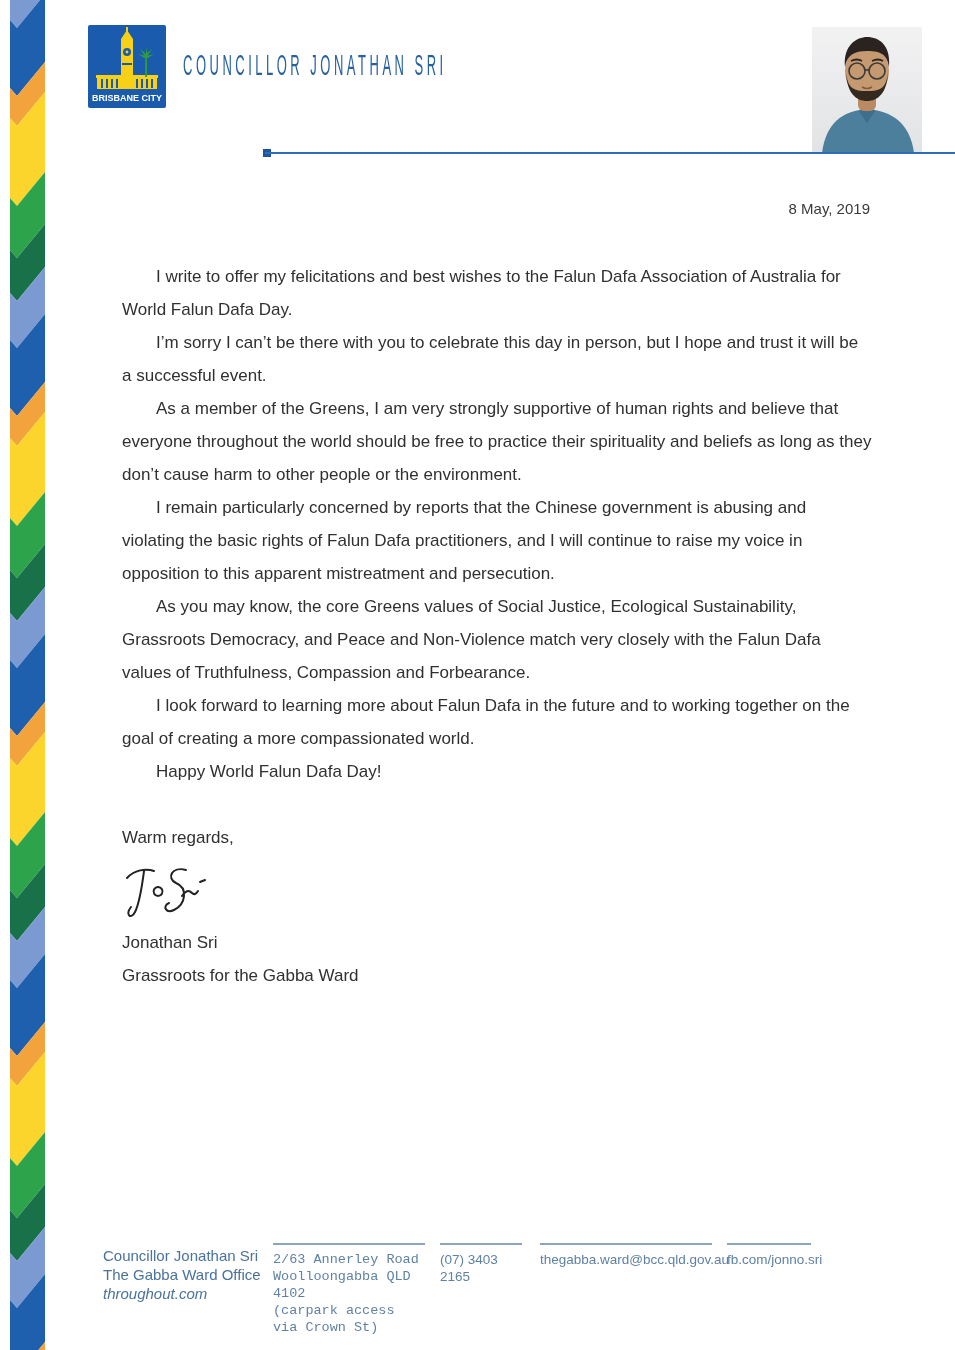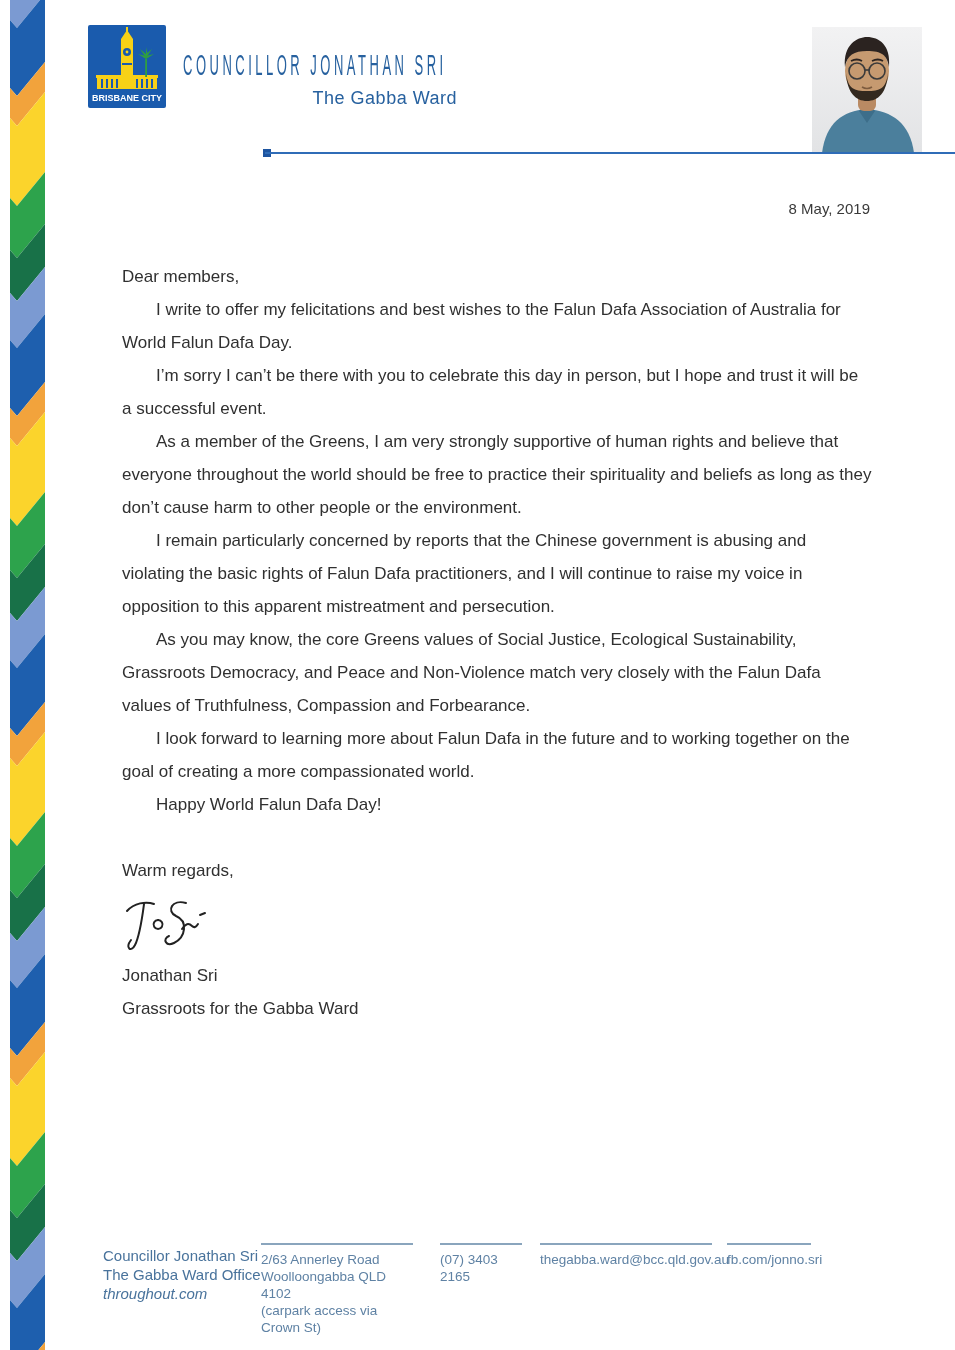--- a/index.html
+++ b/index.html
@@ -29,21 +29,21 @@
   .letter .it{}
   .closing{margin-top:33px !important;}
   .sig{display:block;margin:8px 0 2px 2px;}
   
   .footer{position:absolute;left:0;top:1243px;width:955px;color:#5f82a4;}
   .fcol{position:absolute;top:0;}
   .fline{height:2px;background:#8aa5bd;margin-bottom:6px;}
   .fcol .txt{font-size:13.5px;line-height:17px;}
   .fcol1{left:103px;top:3px;color:#49739c;font-size:15px;line-height:19px;}
   .fcol1 .web{font-style:italic;}
-  .fcol2{left:261px;width:152px;}
+  .fcol2{left:273px;width:152px;font-family:Liberation Mono, monospace;}
   .fcol3{left:440px;width:82px;}
   .fcol4{left:540px;width:172px;}
   .fcol5{left:727px;width:84px;}
 </style>
 </head>
 <body>
 
 <svg class="strip" width="35" height="1350" xmlns="http://www.w3.org/2000/svg">
   <defs>
     <pattern id="chev" x="0" y="126" width="35" height="320" patternUnits="userSpaceOnUse">
@@ -102,21 +102,20 @@
       <path d="M58 34 L66 29 L58 31 Z" fill="#2f9e41"></path>
       <path d="M58 33 L52 24 L58 29 Z" fill="#2f9e41"></path>
       <path d="M58 33 L64 24 L58 29 Z" fill="#2f9e41"></path>
       <path d="M58 32 L58 22 L59.5 29 Z" fill="#2f9e41"></path>
     </g>
     <text x="39" y="76" text-anchor="middle" font-family="Liberation Sans, sans-serif" font-size="9" font-weight="bold" fill="#ffffff" id="logo-brand-text">BRISBANE CITY</text>
   </svg>
 
   <div class="title-block">
     <span class="big-title">COUNCILLOR JONATHAN SRI</span>
-    <div class="sub-title">The Gabba Ward</div>
   </div>
 
   <svg class="portrait" viewBox="0 0 110 126" xmlns="http://www.w3.org/2000/svg">
     <defs>
       <linearGradient id="pbg" x1="0" y1="0" x2="0" y2="1">
         <stop offset="0" stop-color="#f2f2f3"></stop>
           <stop offset="1" stop-color="#e2e3e5"></stop>
       </linearGradient>
     </defs>
     <rect width="110" height="126" fill="url(#pbg)"></rect>
@@ -141,21 +140,20 @@
     <path d="M50 60 q5 3 10 0" stroke="#7d5b3e" stroke-width="1.6" fill="none"></path>
   </svg>
 
   <div class="rule-square"></div>
   <div class="rule"></div>
 </div>
 
 <div class="date">8 May, 2019</div>
 
 <div class="letter">
-  <p>Dear members,</p>
   <div id="paragraphs">
       <p class="ind"><span>I write to offer my felicitations and best wishes to the </span><span class="it">Falun Dafa Association of Australia</span><span> for World Falun Dafa Day.</span></p>
       <p class="ind"><span>I’m sorry I can’t be there with you to celebrate this day in person, but I hope and trust it will be a successful event.</span></p>
       <p class="ind"><span>As a member of the Greens, I am very strongly supportive of human rights and believe that everyone throughout the world should be free to practice their spirituality and beliefs as long as they don’t cause harm to other people or the environment.</span></p>
       <p class="ind"><span>I remain particularly concerned by reports that the Chinese government is abusing and violating the basic rights of Falun Dafa practitioners, and I will continue to raise my voice in opposition to this apparent mistreatment and persecution.</span></p>
       <p class="ind"><span>As you may know, the core Greens values of </span><span class="it">Social Justice</span><span>, </span><span class="it">Ecological Sustainability</span><span>, </span><span class="it">Grassroots Democracy</span><span>, and </span><span class="it">Peace and Non-Violence</span><span> match very closely with the Falun Dafa values of </span><span class="it">Truthfulness, Compassion</span><span> and </span><span class="it">Forbearance</span><span>.</span></p>
       <p class="ind"><span>I look forward to learning more about Falun Dafa in the future and to working together on the goal of creating a more compassionated world.</span></p>
       <p class="ind"><span>Happy World Falun Dafa Day!</span></p>
     </div>
   <p class="closing">Warm regards,</p>

